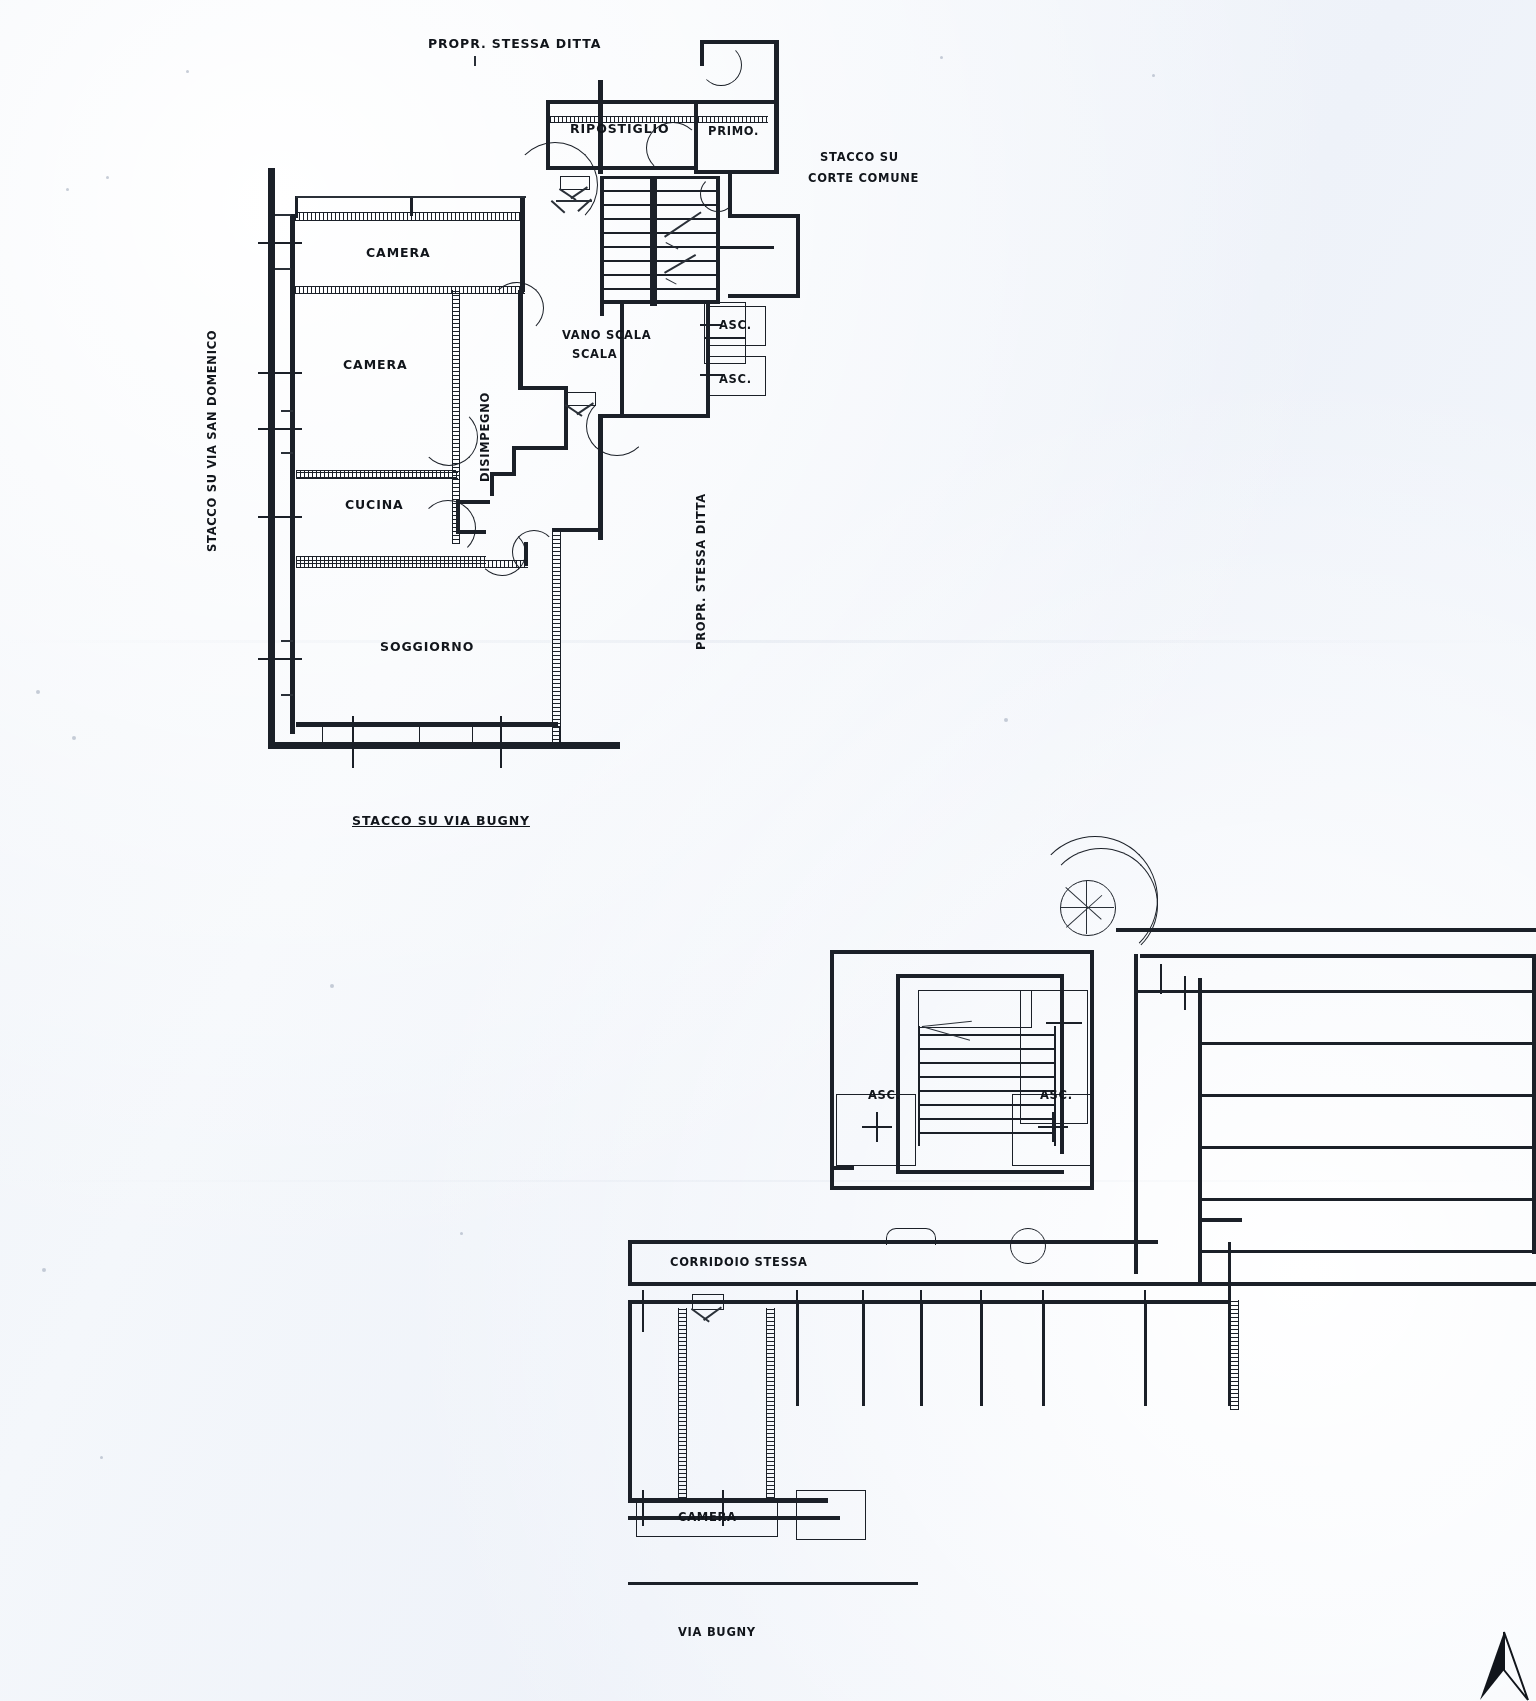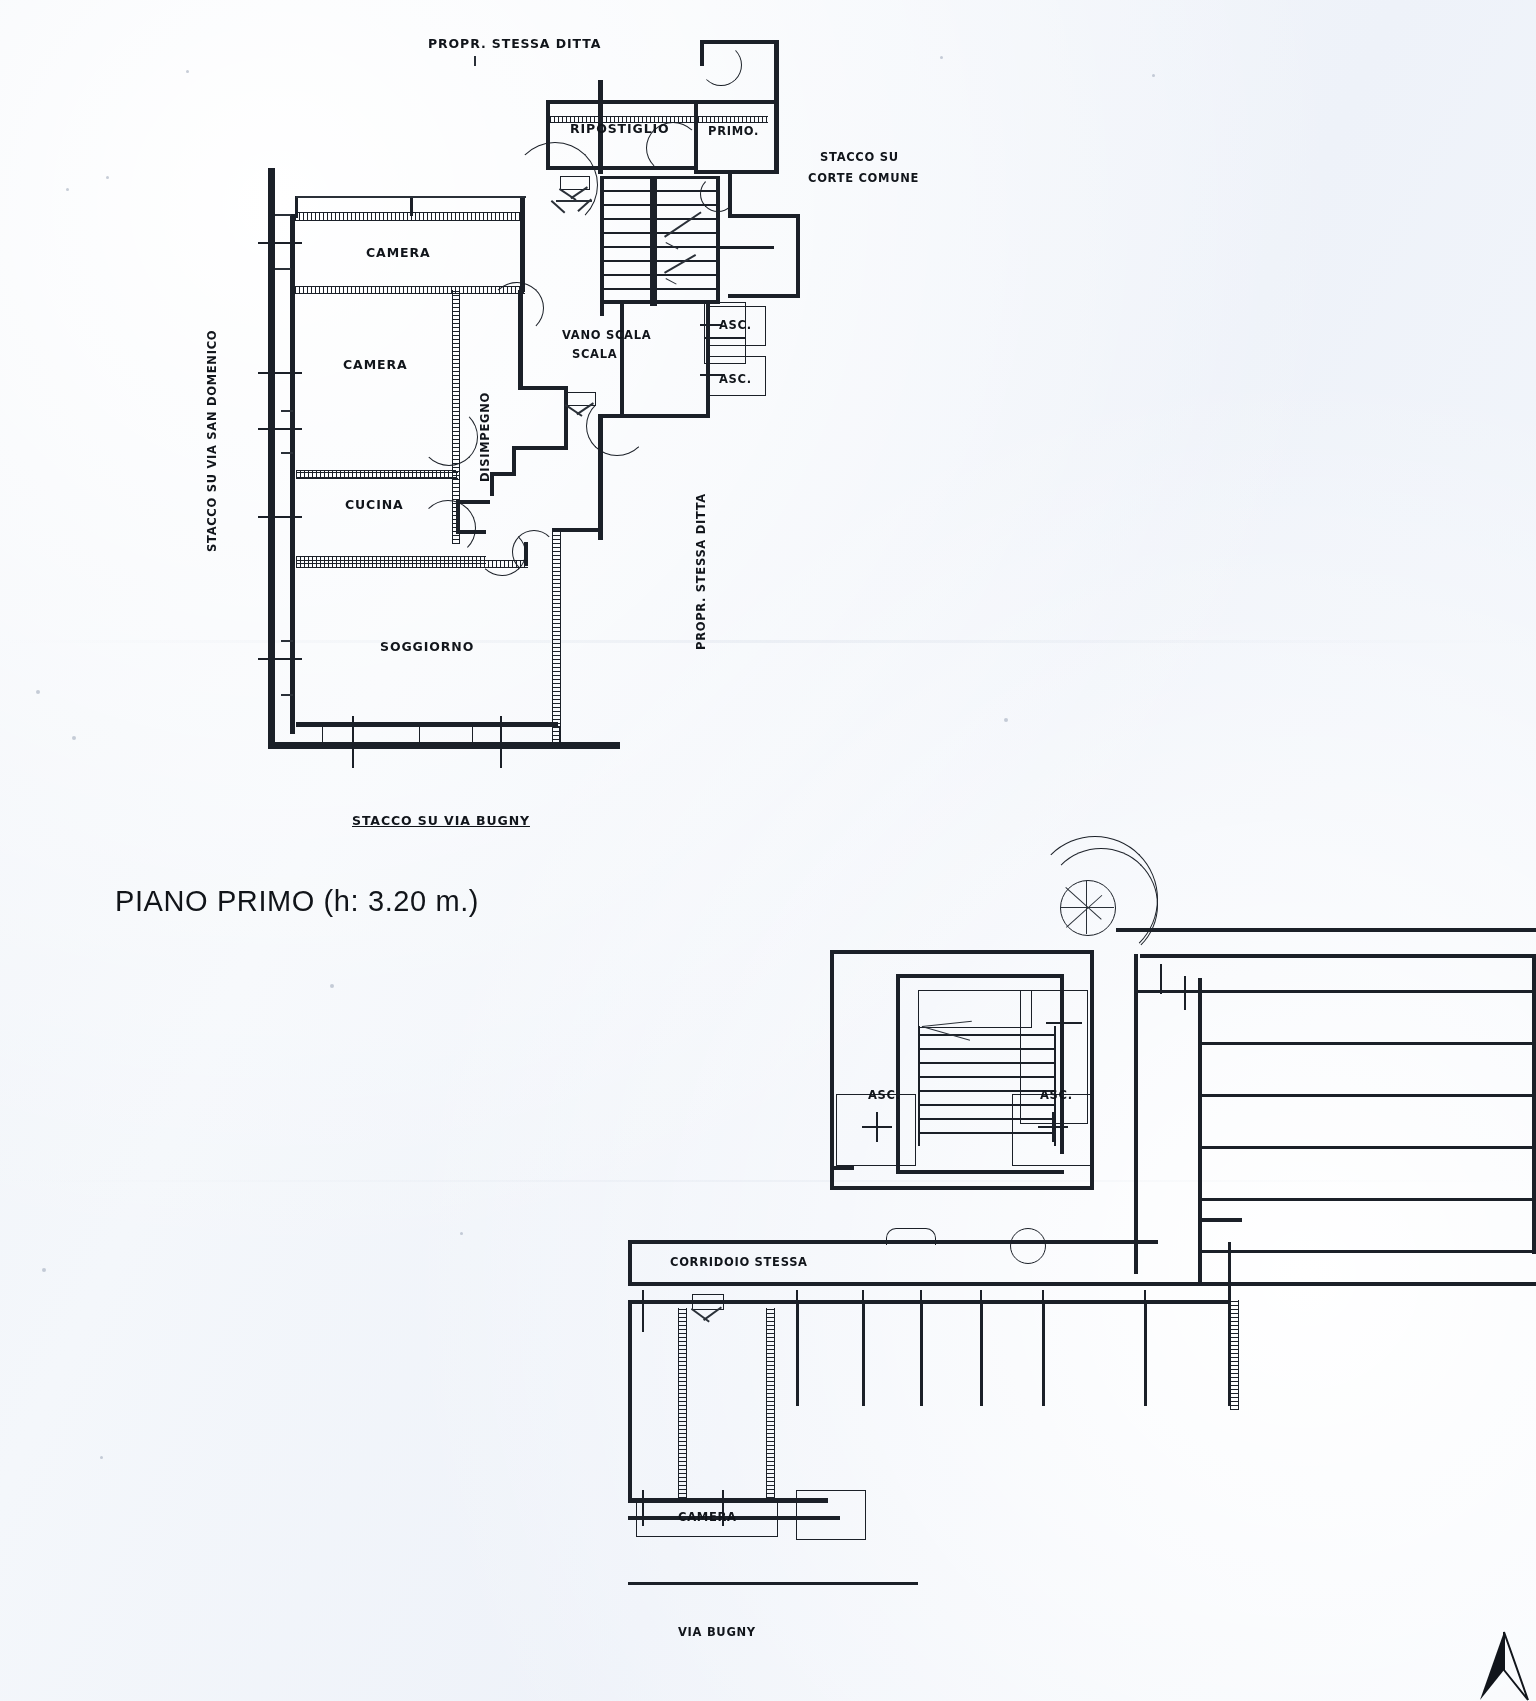--- a/index.html
+++ b/index.html
@@ -288,21 +288,20 @@
 
     <div class="lbl sm" style="left:719px;top:318px;">ASC.</div>
     <div class="lbl sm" style="left:719px;top:372px;">ASC.</div>
 
     <div class="lbl sm rot" style="left:205px;top:552px;">STACCO SU VIA SAN DOMENICO</div>
     <div class="lbl sm rot" style="left:694px;top:650px;">PROPR. STESSA DITTA</div>
 
     <div class="lbl" style="left:352px;top:813px;text-decoration:underline;">STACCO SU VIA BUGNY</div>
   </div>
 
-  <div class="title" style="left:115px;top:885px;">PIANO PRIMO (h: 3.20 m.)</div>
 
   <div class="plan" style="left:600px;top:830px;width:936px;height:871px;">
 
     <div class="door-arc" style="left:432px;top:6px;width:124px;height:124px;border-left-color:transparent;border-bottom-color:transparent;"></div>
     <div class="door-arc" style="left:444px;top:18px;width:112px;height:112px;border-left-color:transparent;border-bottom-color:transparent;"></div>
     <div class="circle-fix" style="left:460px;top:50px;width:54px;height:54px;"></div>
     <div class="wt" style="left:460px;top:77px;width:54px;height:1.4px;"></div>
     <div class="wt" style="left:486px;top:50px;width:1.4px;height:54px;"></div>
     <div class="wt" style="left:466px;top:57px;width:48px;height:1.4px;transform:rotate(42deg);transform-origin:0 0;"></div>
     <div class="wt" style="left:466px;top:97px;width:48px;height:1.4px;transform:rotate(-42deg);transform-origin:0 0;"></div>

